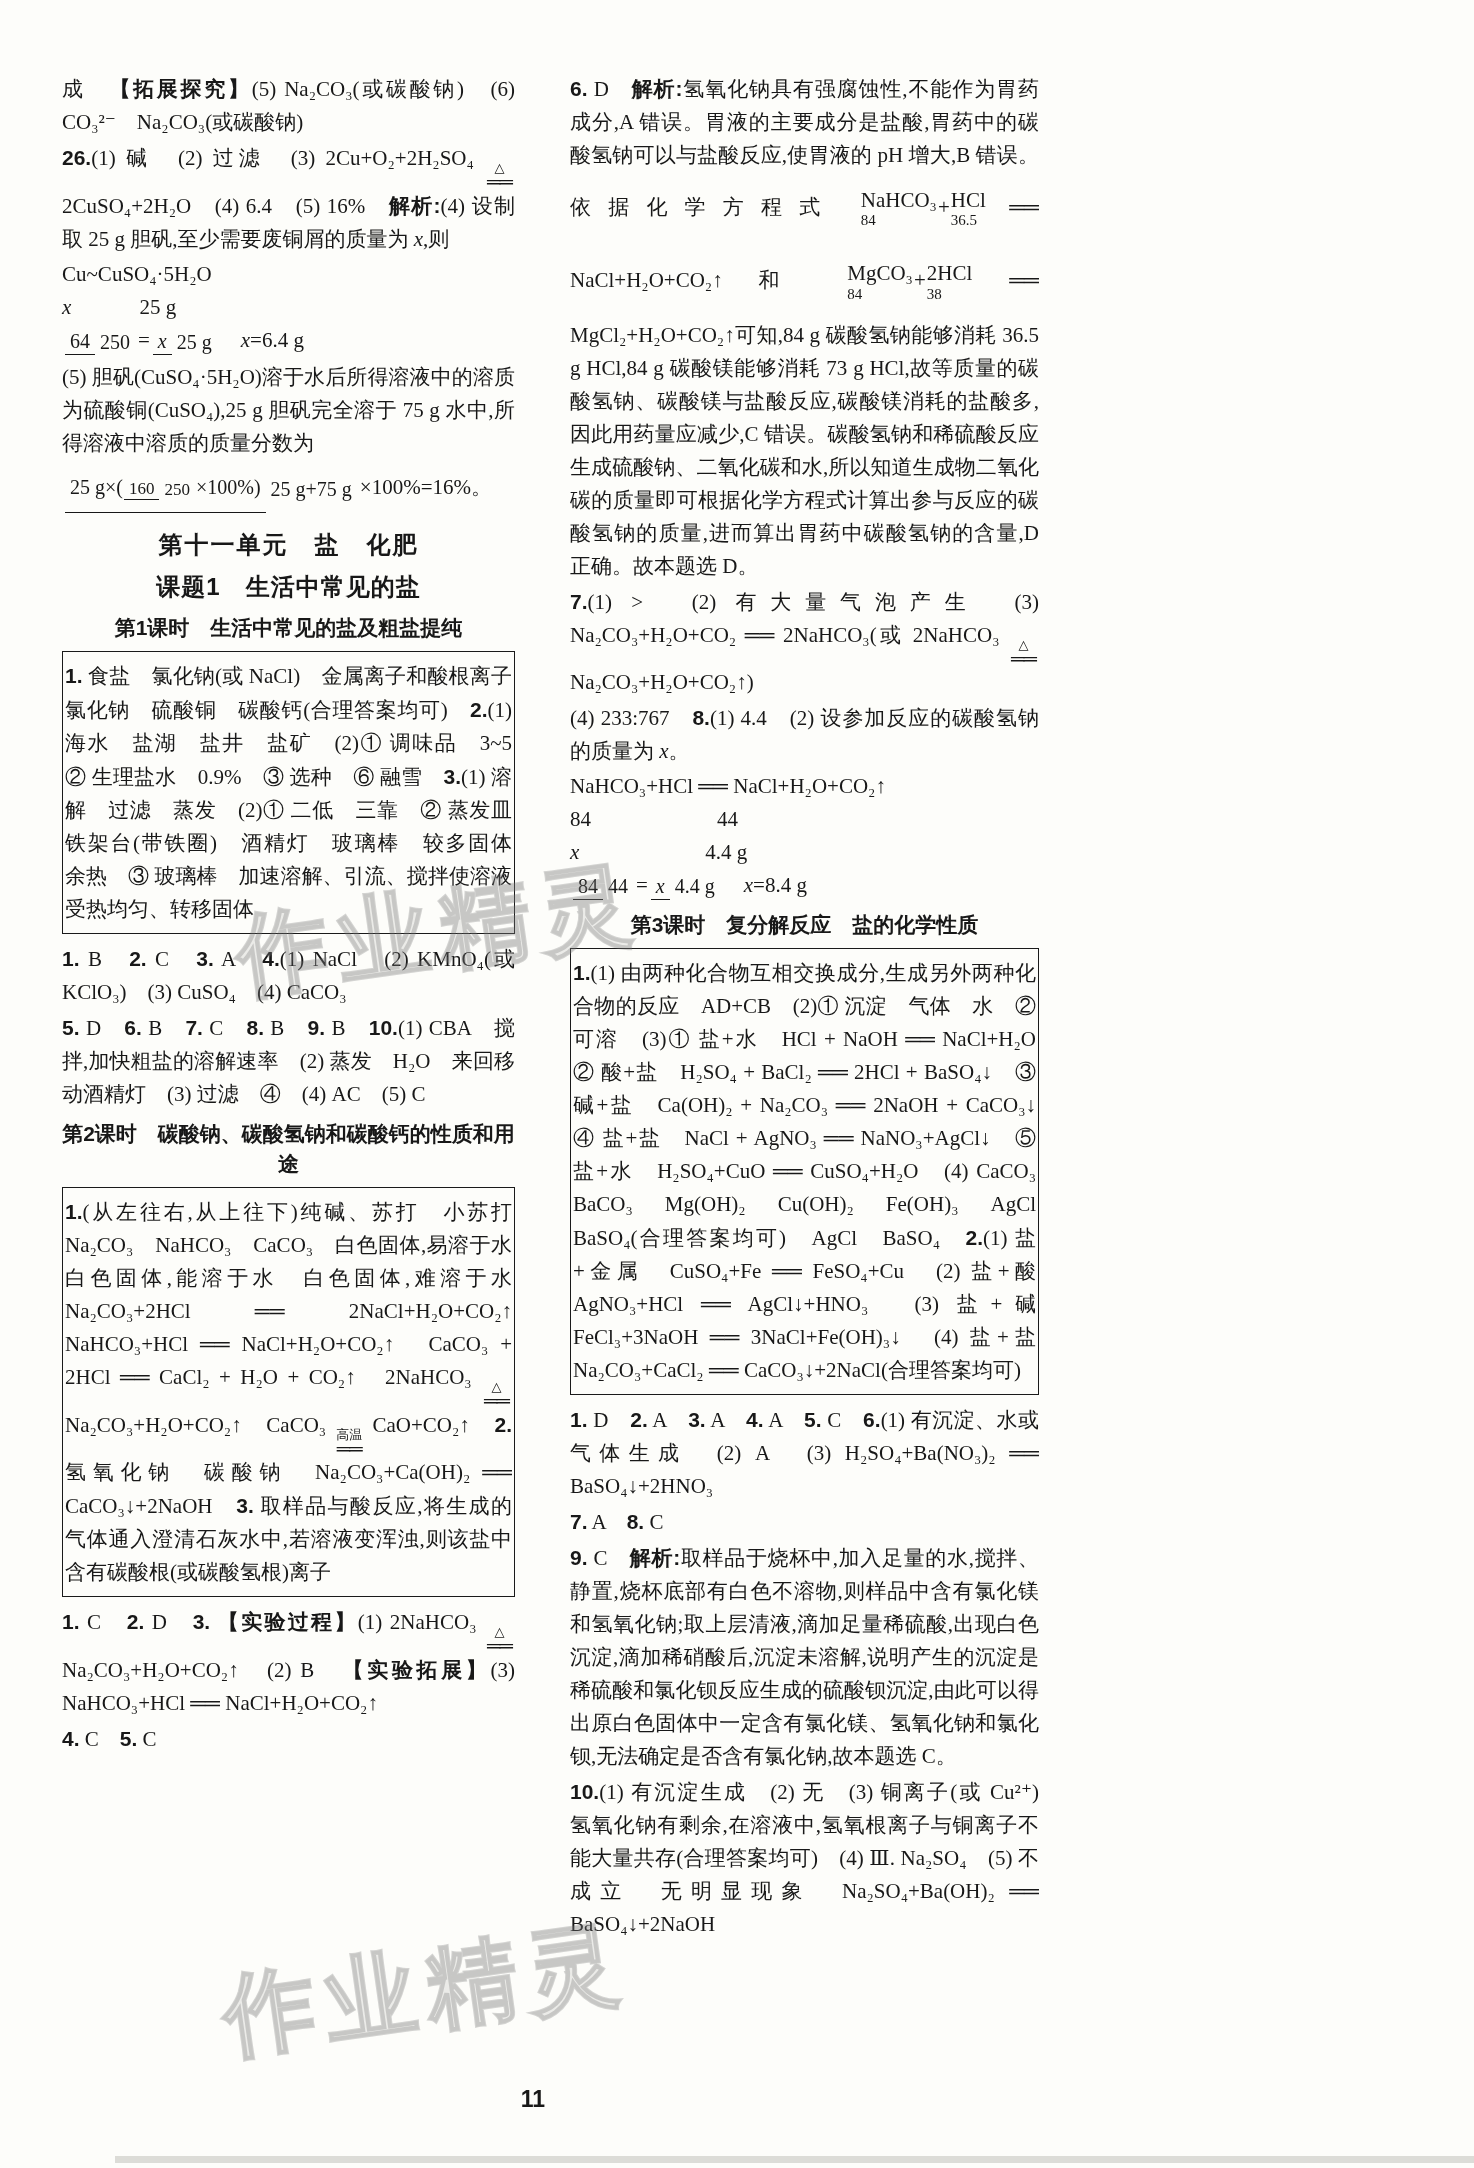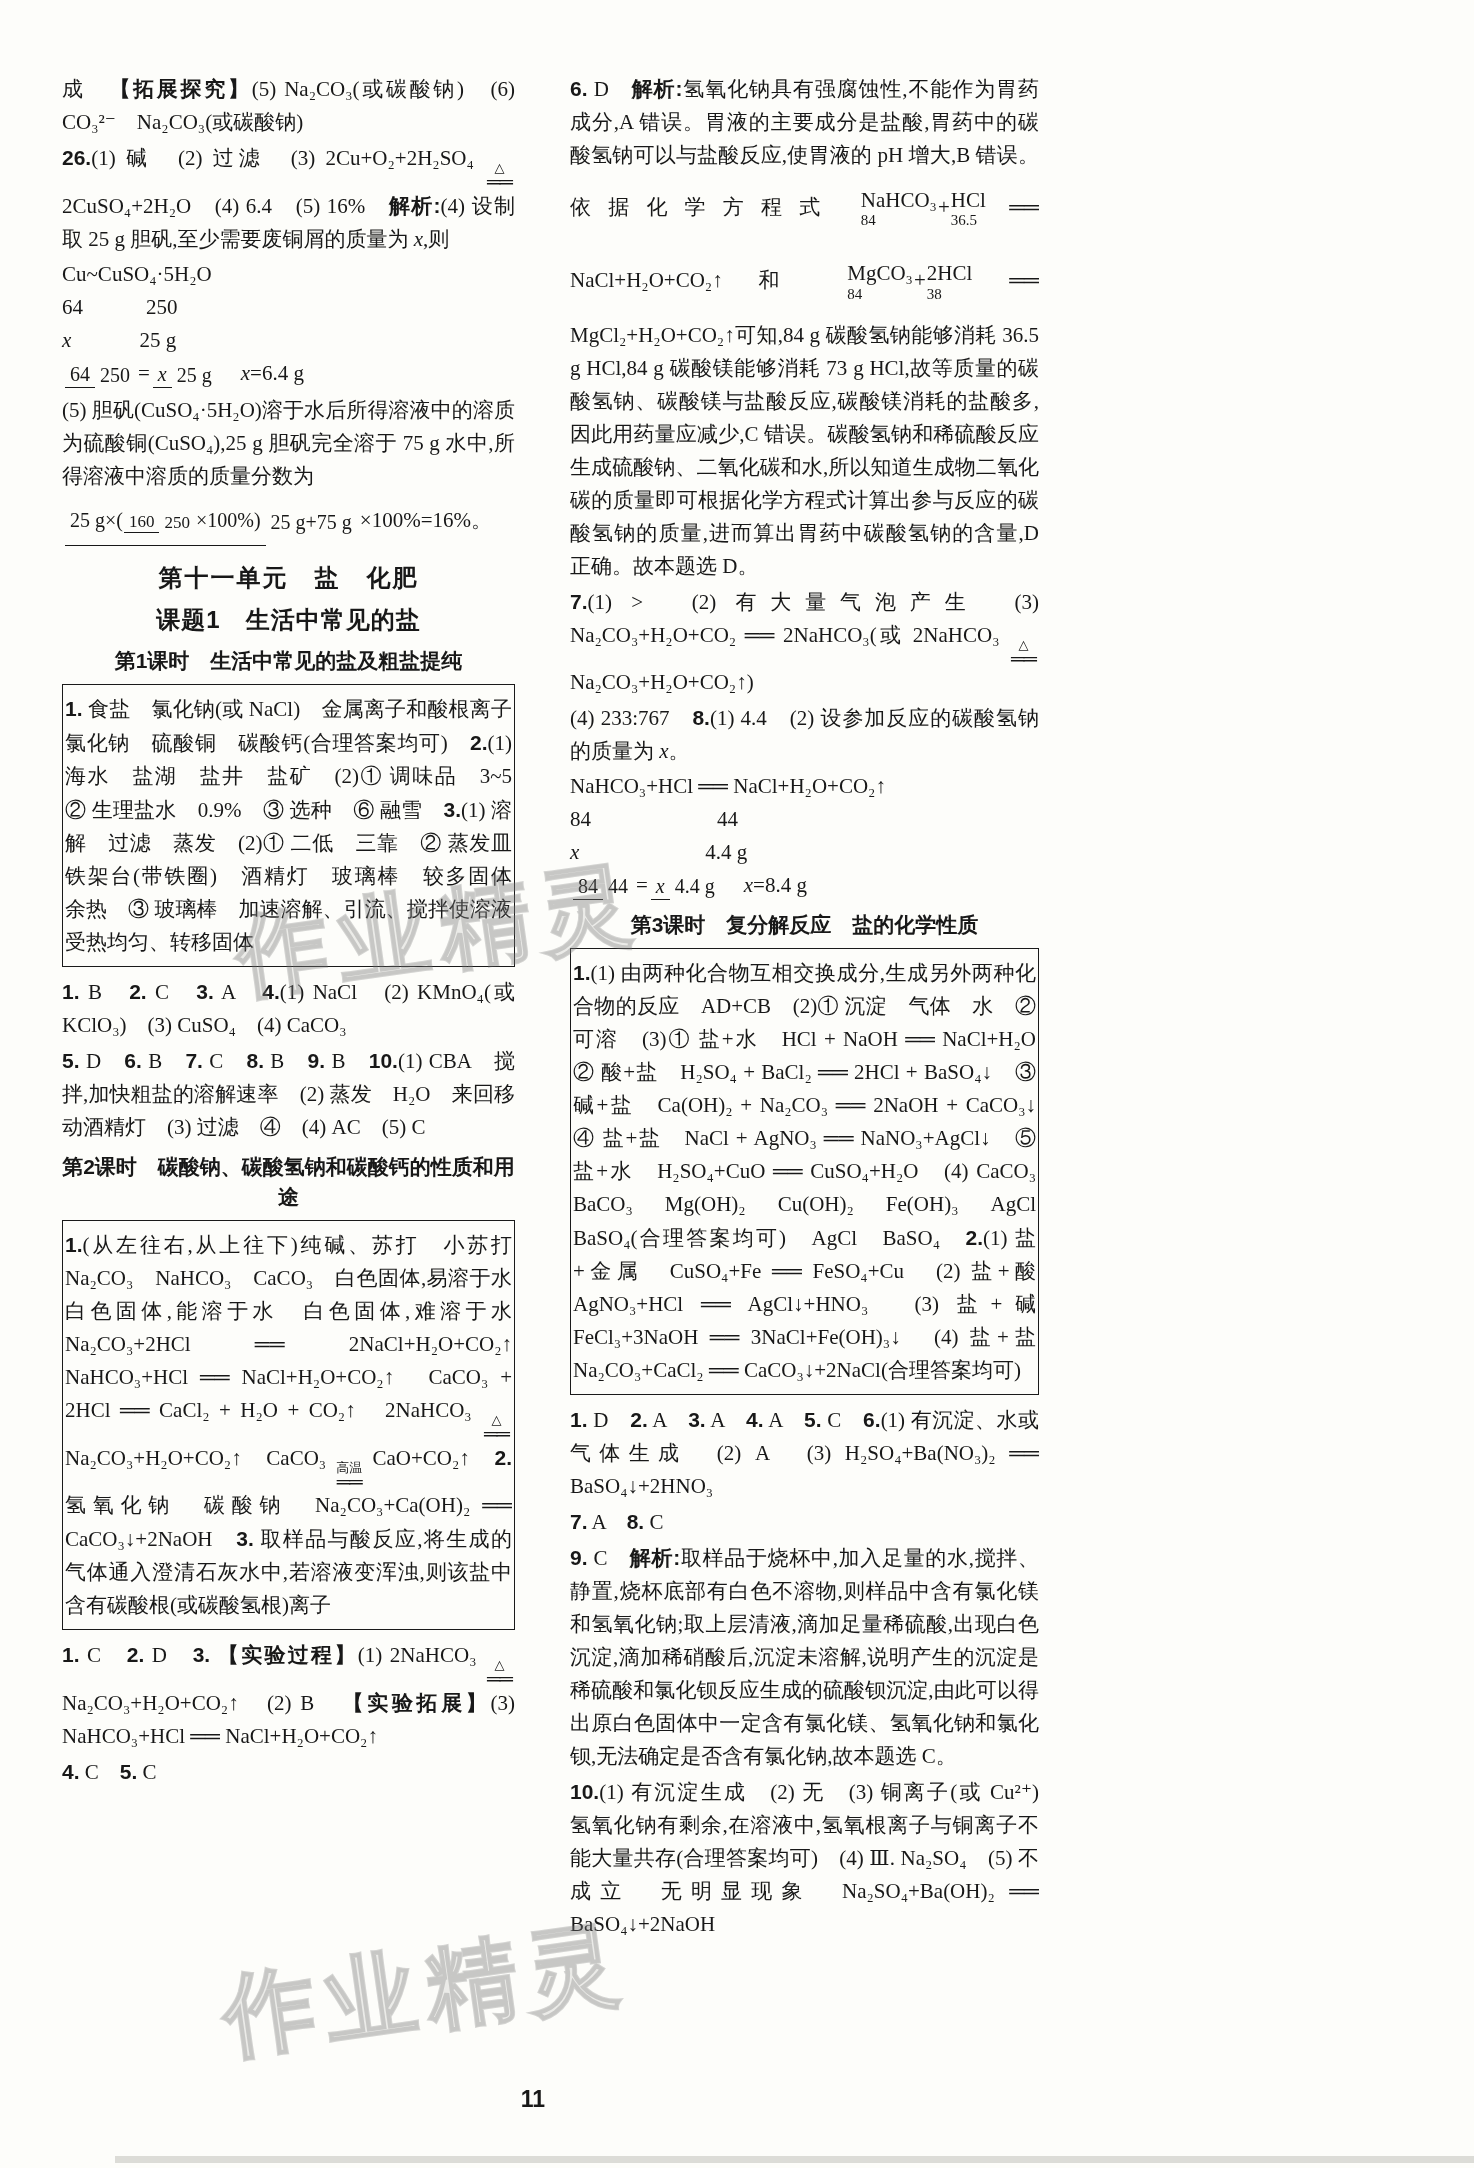--- a/index.html
+++ b/index.html
@@ -40,21 +40,20 @@
 
 <div class="page">
   <div class="col col-left">
       <div class="para">成　<b>【拓展探究】</b>(5) Na₂CO₃(或碳酸钠)　(6) CO₃²⁻　Na₂CO₃(或碳酸钠)</div>
       <div class="para"><b>26.</b>(1) 碱　(2) 过滤　(3) 2Cu+O₂+2H₂SO₄ <span class="eqc">
           <span class="cond">△</span>
           <span class="ebar">══</span>
         </span> 2CuSO₄+2H₂O　(4) 6.4　(5) 16%　<b>解析:</b>(4) 设制取 25 g 胆矾,至少需要废铜屑的质量为 <i>x</i>,则</div>
       <div class="work">
         <div class="work-line">Cu~CuSO₄·5H₂O</div>
-        <div class="work-line">64　　　250</div>
         <div class="work-line"><i>x</i>　　　 25 g</div>
         <div class="work-line"><span class="frac">
             <span class="num">64</span>
             <span class="den">250</span>
           </span>=<span class="frac">
             <span class="num"><i>x</i></span>
             <span class="den">25 g</span>
           </span>　<i>x</i>=6.4 g</div>
       </div>
       <div class="para">(5) 胆矾(CuSO₄·5H₂O)溶于水后所得溶液中的溶质为硫酸铜(CuSO₄),25 g 胆矾完全溶于 75 g 水中,所得溶液中溶质的质量分数为</div>

